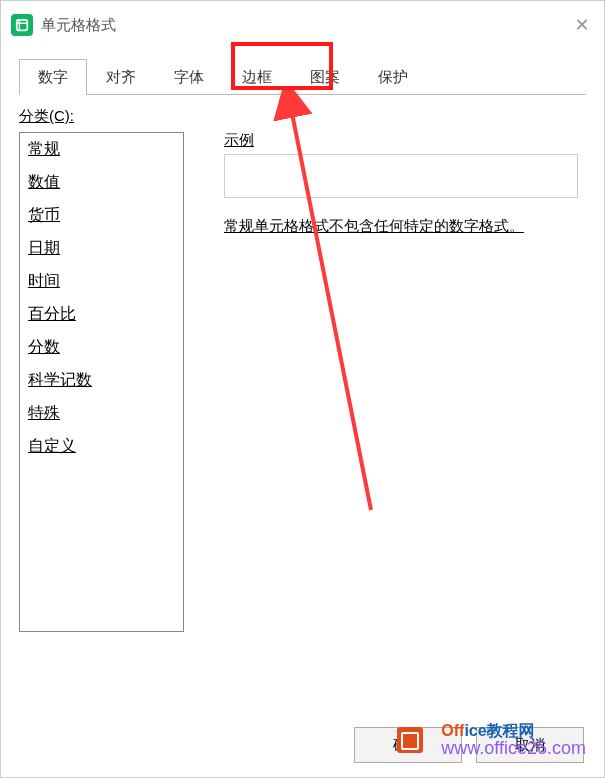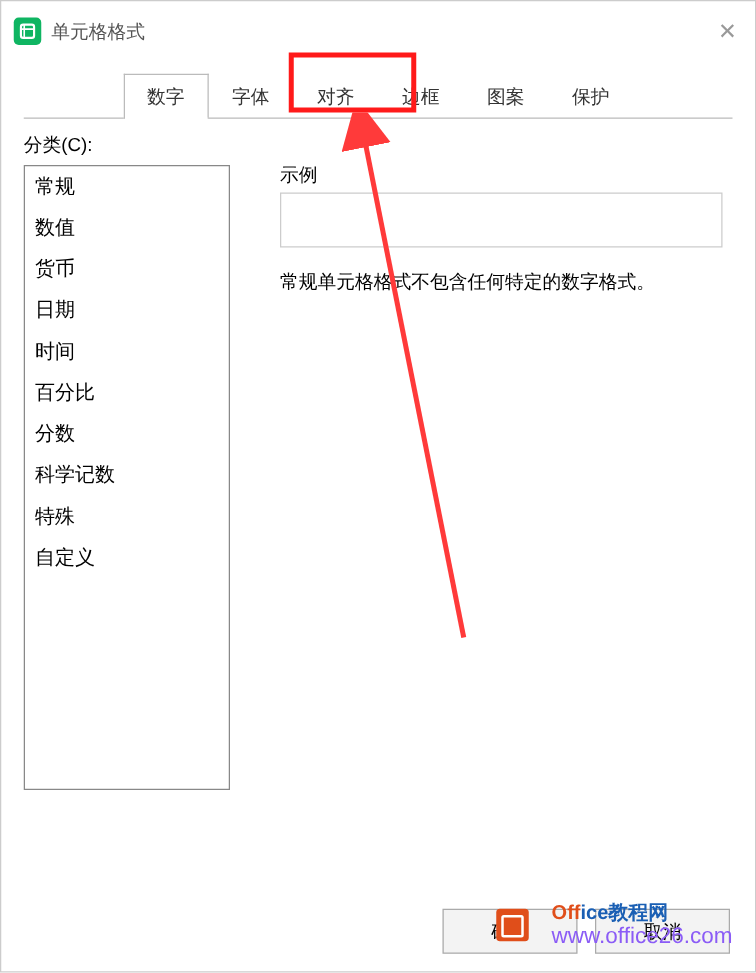--- a/index.html
+++ b/index.html
@@ -50,21 +50,20 @@
       justify-content: center;
       color: #999;
       font-size: 18px;
       cursor: pointer;
     }
     .tab-bar {
       display: flex;
       padding: 0 18px;
       margin-top: 10px;
       position: relative;
-      justify-content: center;
     }
     .tab {
       padding: 8px 18px;
       border: 1px solid transparent;
       border-bottom: none;
       cursor: pointer;
       font-size: 15px;
       color: #333;
       position: relative;
     }
@@ -88,20 +87,21 @@
       left: 0;
       right: 0;
       bottom: -1px;
       height: 2px;
       background: #fff;
     }
     .content {
       padding: 12px 26px 0 18px;
       display: flex;
       gap: 16px;
+      text-decoration: underline;
     }
     .left-panel {
       width: 165px;
     }
     .category-label {
       font-size: 15px;
       margin-bottom: 6px;
     }
     .category-list {
       border: 1px solid #888;
@@ -213,22 +213,22 @@
         <path d="M5 2 v12 M2 6 h12" stroke="#fff" stroke-width="1.5"></path>
       </svg>
   </div>
   <div class="title-text">单元格格式</div>
   <div class="close-btn">✕</div>
 </div>
 
 <div class="tab-bar">
   <div class="tab-underline"></div>
   <div class="tab active">数字</div>
+  <div class="tab">对齐</div>
   <div class="tab">字体</div>
-  <div class="tab">对齐</div>
   <div class="tab">边框</div>
   <div class="tab">图案</div>
   <div class="tab">保护</div>
 </div>
 
 <div class="content">
   <div class="left-panel">
     <div class="category-label">分类(C):</div>
     <div class="category-list">
       <div class="category-item">常规</div>

